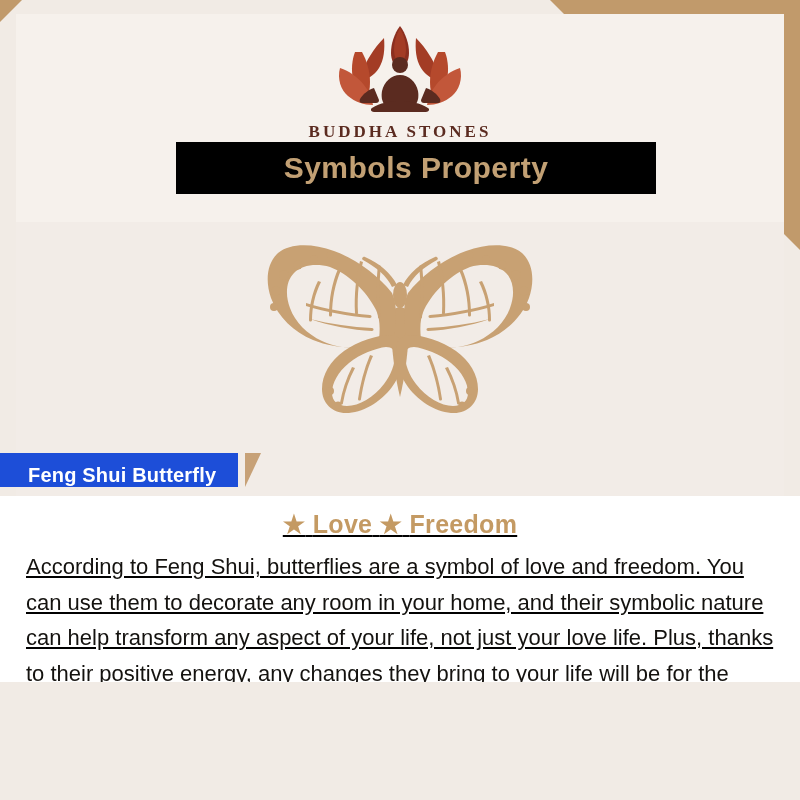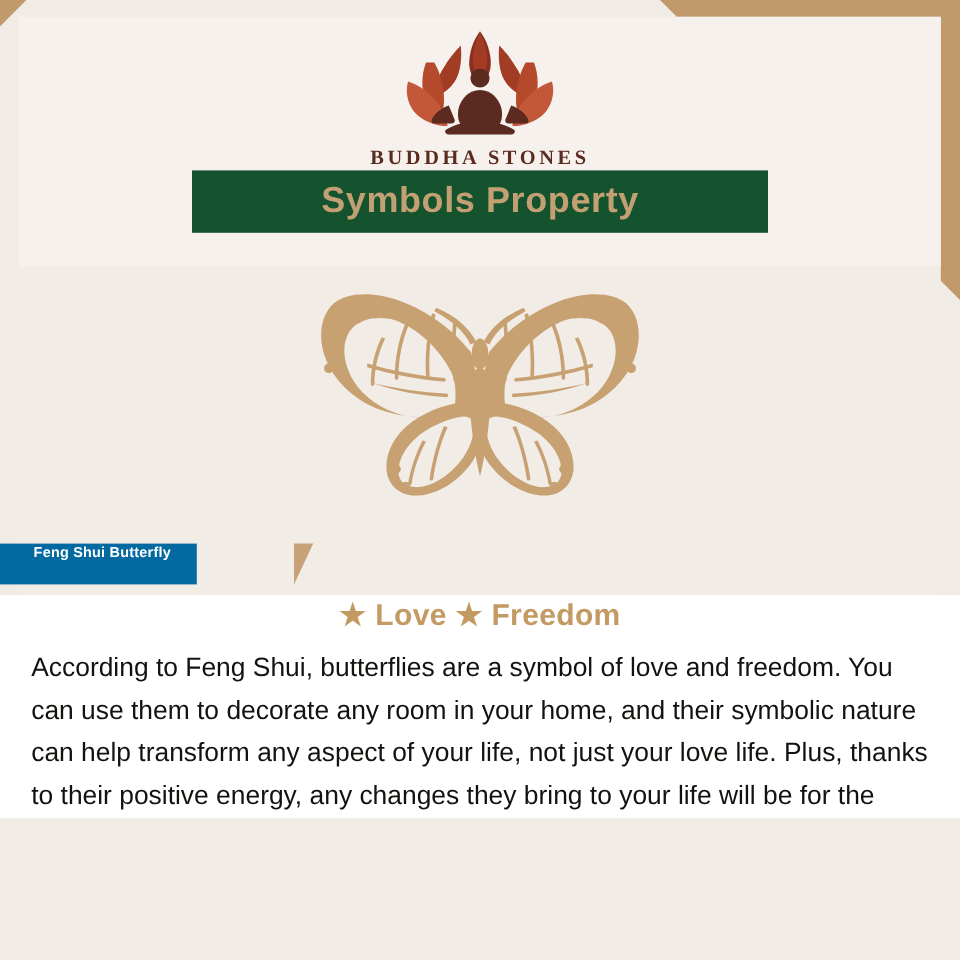--- a/index.html
+++ b/index.html
@@ -79,25 +79,25 @@
     font-family: "Liberation Serif", serif;
     font-size: 17px;
     letter-spacing: 3px;
     font-weight: 700;
     color: #5b2b20;
   }
 
   
   .title-banner {
     position: absolute;
-    left: 160px;
+    left: 176px;
     top: 142px;
     width: 480px;
     height: 52px;
-    background: #14532d;
+    background: #000000;
     display: flex;
     align-items: center;
     justify-content: center;
   }
   .title-banner h1 {
     font-size: 30px;
     font-weight: 700;
     color: #c2a074;
     letter-spacing: 0.5px;
     font-family: "Liberation Sans", sans-serif;
@@ -115,47 +115,48 @@
     justify-content: center;
   }
   .butterfly { width: 380px; height: 230px; display: block; }
 
   
   .ribbon {
     position: absolute;
     left: 0;
     top: 453px;
     height: 34px;
-    background: #0369a1;
+    background: #1d4ed8;
     display: flex;
-    align-items: flex-start;
+    align-items: flex-end;
     padding: 0 22px 0 28px;
     color: #ffffff;
-    font-size: 12px;
+    font-size: 20px;
     font-weight: 700;
     letter-spacing: .2px;
   }
   .ribbon-tail {
     position: absolute;
     left: 245px;
     top: 453px;
     width: 0; height: 0;
     border-top: 34px solid #c7a177;
     border-right: 16px solid transparent;
   }
 
   
   .text-block {
     position: absolute;
     left: 0;
     top: 496px;
     width: 100%;
     height: 232px;
     background: #ffffff;
-    padding: 2px 26px 0 26px;
+    padding: 14px 26px 0 26px;
+    text-decoration: underline;
   }
   .subtitle {
     text-align: center;
     font-size: 25px;
     font-weight: 700;
     color: #c49a63;
     margin-bottom: 10px;
     letter-spacing: .3px;
   }
   .subtitle .star { color: #c49a63; }

